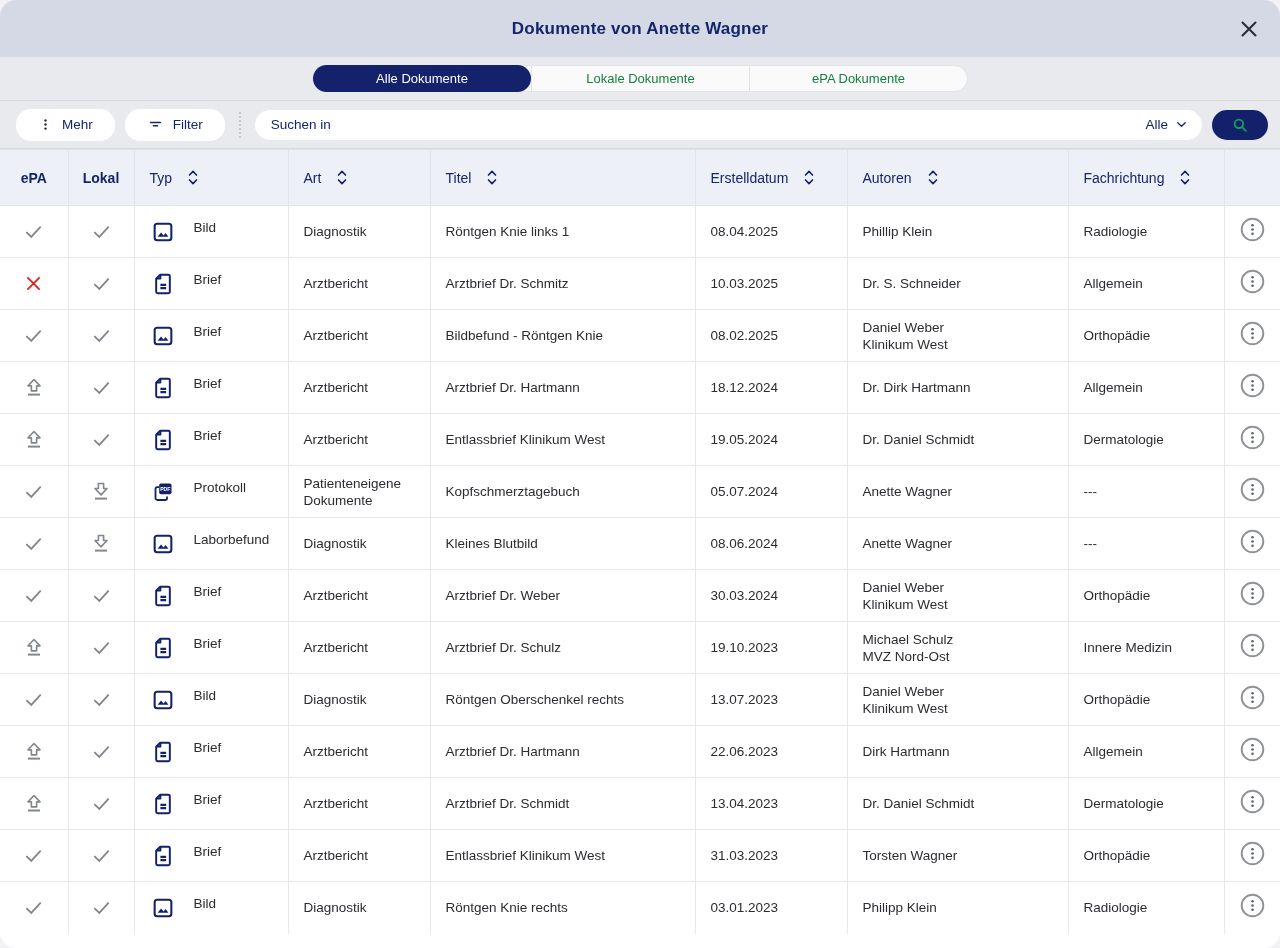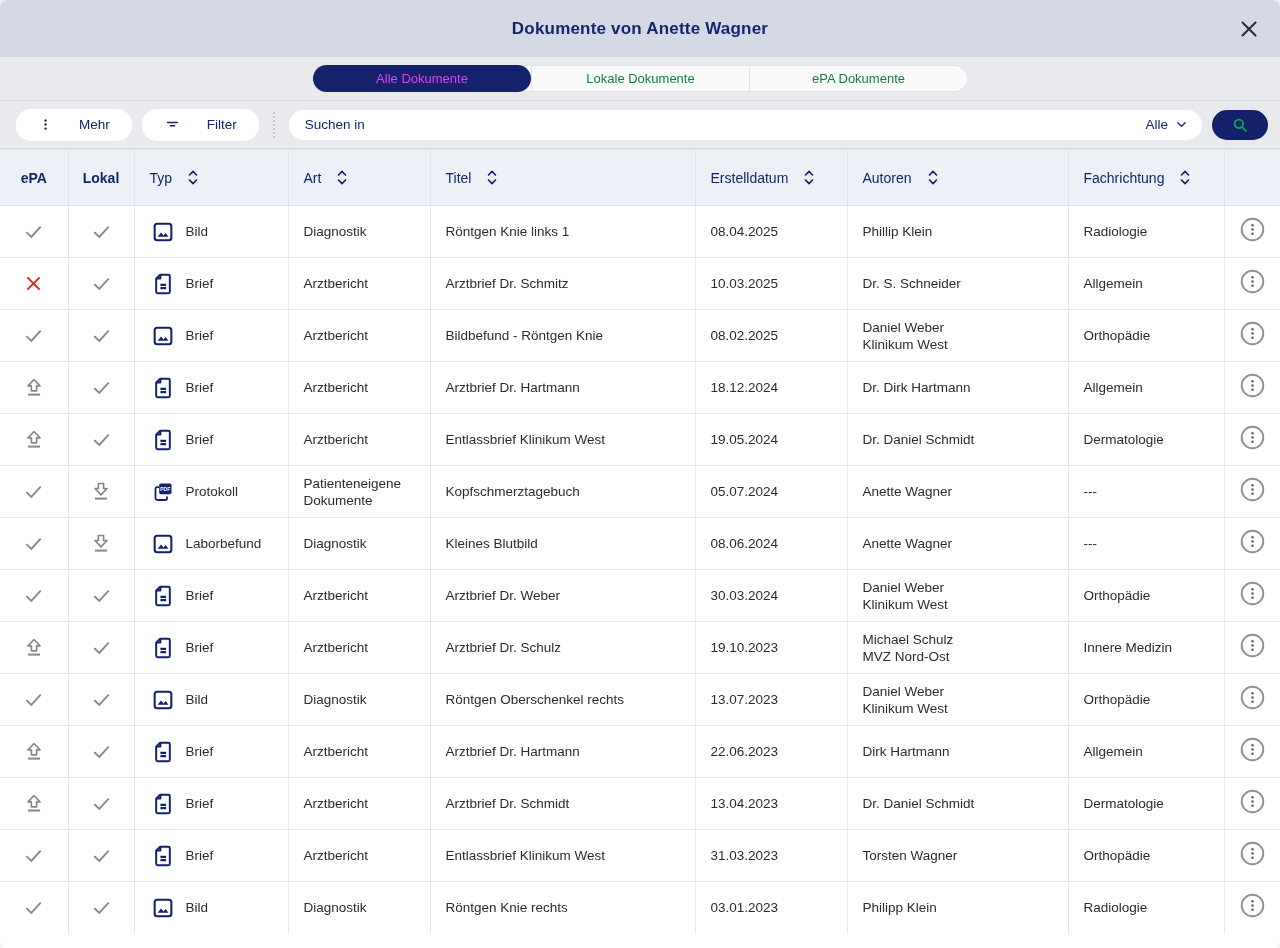--- a/index.html
+++ b/index.html
@@ -1,21 +1,21 @@
 <!DOCTYPE html>
 <html><head>
 <meta charset="utf-8">
 <style>
   * { margin:0; padding:0; box-sizing:border-box; }
   html,body { background:#f2f2f4; }
   body { font-family:"Liberation Sans", sans-serif; }
 
   .window {
     width:1280px; height:948px;
-    background:#fff; border-radius:8px; overflow:hidden;
+    background:#fff; border-radius:16px; overflow:hidden;
     position:relative;
   }
 
   
   .titlebar {
     height:57px; background:#d4d9e5;
     display:flex; align-items:center; justify-content:center;
     position:relative;
   }
   .titlebar h1 { font-size:17px; font-weight:700; color:#14266b; letter-spacing:.2px; }
@@ -36,30 +36,30 @@
   }
   .seg {
     width:218px; height:27px; margin:-1px 0;
     display:flex; align-items:center; justify-content:center;
     font-size:13px; color:#15803d; background:transparent;
     border:none; border-left:1px solid #e2e3e8; cursor:pointer;
     font-family:inherit;
   }
   .seg:first-child { border-left:none; border-radius:14px 0 0 14px; }
   .seg:last-child { border-radius:0 14px 14px 0; }
-  .seg.active { background:#14216b; color:#d946ef; border-radius:14px; border-left-color:transparent; }
+  .seg.active { background:#14216b; color:#ffffff; border-radius:14px; border-left-color:transparent; }
 
   
   .toolbar {
     height:48px; background:#e9eaee; border-bottom:1px solid #d6d8de;
     display:flex; align-items:center; padding:0 12px 0 16px; gap:10px;
   }
   .pill-btn {
     height:30px; background:#fff; border:none; border-radius:15px;
-    display:flex; align-items:center; gap:26px; padding:16px 22px;
+    display:flex; align-items:center; gap:9px; padding:16px 22px;
     font-size:13.5px; color:#14266b; cursor:pointer; font-family:inherit;
     white-space:nowrap;
   }
   .dotted-sep { height:26px; border-left:2px dotted #c7c9d0; margin:0 4px; }
   .searchbox {
     flex:1; height:30px; background:#fff; border-radius:15px;
     display:flex; align-items:center; padding:0 14px 0 16px; gap:0;
   }
   .searchbox input {
     flex:1; border:none; outline:none; background:transparent;
@@ -82,21 +82,21 @@
   .doc-table th.center { text-align:center; font-weight:700; padding:8px; }
   .doc-table th:last-child, .doc-table td:last-child { border-right:none; }
   .th-flex { display:flex; align-items:center; gap:14px; }
   .sort-btn { background:none; border:none; padding:0; cursor:pointer; display:flex; align-items:center; }
   .doc-table td {
     height:52px; background:#fff; font-size:13.5px; color:#2b2b31;
     vertical-align:middle; padding:0 8px 0 15px; line-height:17px;
     border-right:1px solid #e6e8ed; border-bottom:1px solid #e6e8ed;
   }
   .doc-table td.center { text-align:center; padding:0; }
-  .doc-table td.typ-cell .typ-wrap { display:flex; align-items:center; gap:10px; }
+  .doc-table td.typ-cell .typ-wrap { display:flex; gap:18px; }
   .doc-table tr:last-child td { border-bottom:none; }
   .icon { display:inline-flex; align-items:center; justify-content:center; vertical-align:middle; }
   .menu-btn { background:none; border:none; cursor:pointer; display:inline-flex; }
 </style>
 </head>
 <body>
 
 <div class="window">
 
   <div class="titlebar">

